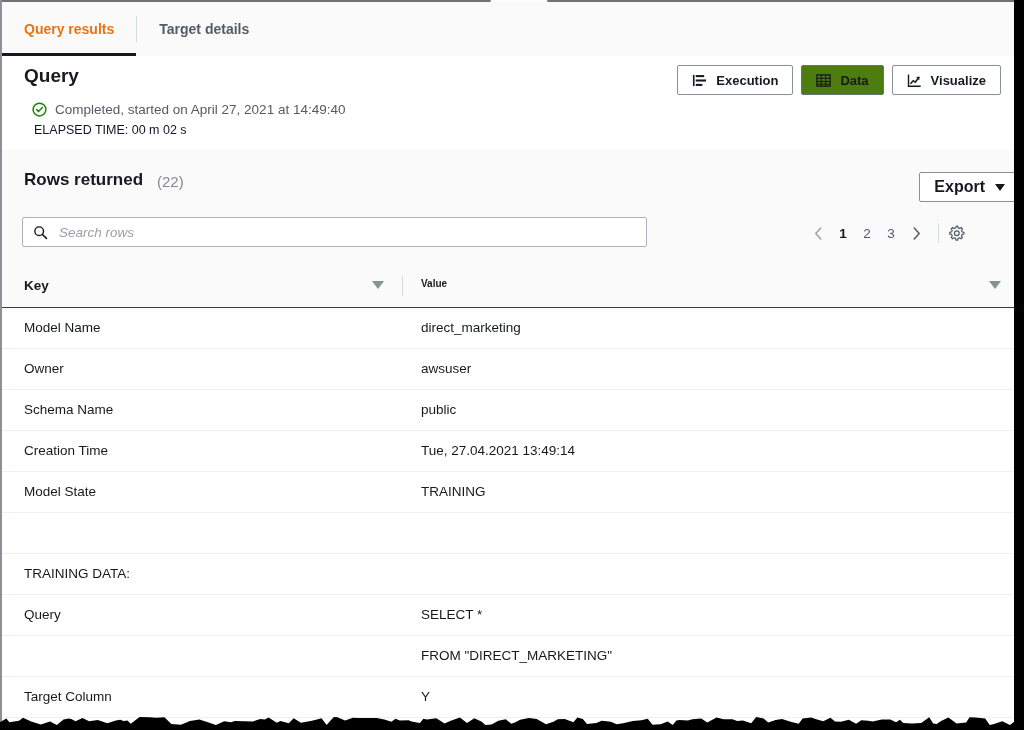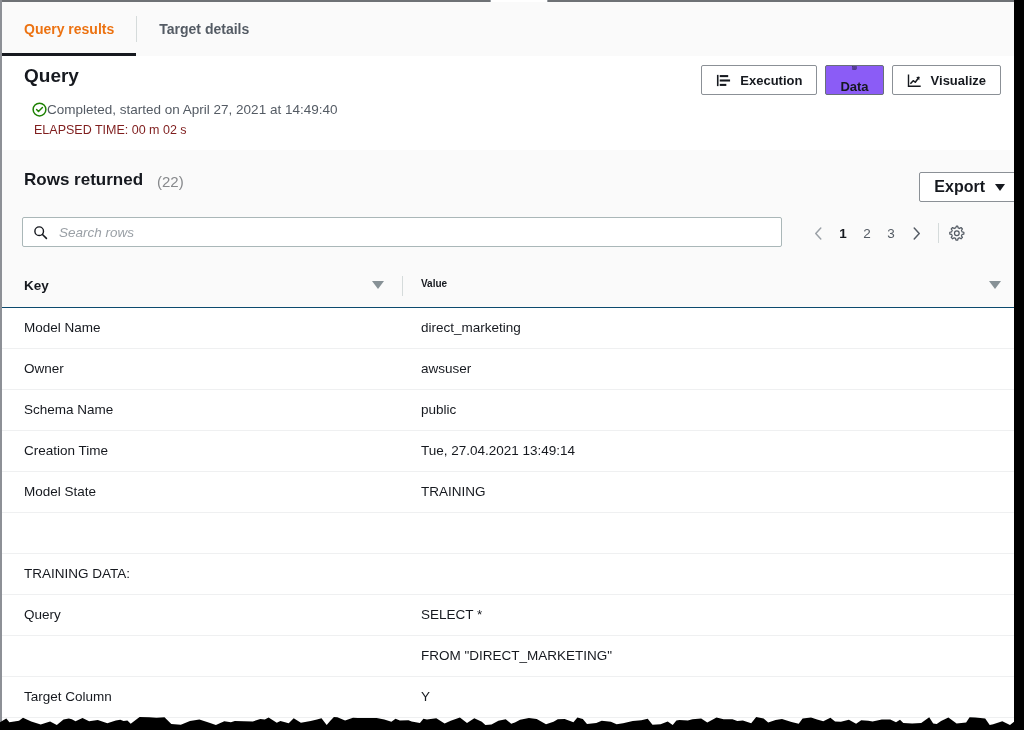--- a/index.html
+++ b/index.html
@@ -71,43 +71,43 @@
     position: absolute; left: 2px; top: 56px; width: 1012px; height: 94px;
     background: #ffffff;
     border-bottom: 1px solid #e4e6e8;
   }
   .query-title {
     position: absolute; left: 22px; top: 9px;
     font-size: 19px; font-weight: bold; color: #16191f;
   }
   .status-line {
     position: absolute; left: 30px; top: 46px;
-    display: flex; align-items: center; gap: 0;
+    display: flex; align-items: center; gap: 8px;
     font-size: 13.5px; color: #545b64;
   }
   .check-icon { width: 15px; height: 15px; display: block; }
   .elapsed {
     position: absolute; left: 32px; top: 67px;
-    font-size: 12.5px; color: #7f1d1d;
+    font-size: 12.5px; color: #0f172a;
   }
 
   .view-btns {
     position: absolute; right: 13px; top: 9px;
     display: flex; gap: 8px;
   }
   .btn {
     height: 30px; padding: 0 14px;
     display: inline-flex; align-items: center; gap: 9px;
     border: 1px solid #8b9096; border-radius: 2px;
     background: #ffffff; color: #16191f;
     font-size: 13px; font-weight: bold;
     font-family: "Liberation Sans", sans-serif;
     cursor: pointer; white-space: nowrap;
   }
-  .btn.selected { background: #8b5cf6; border-color: #687078; flex-direction: column; }
+  .btn.selected { background: #4d7c0f; border-color: #687078; }
   .btn svg { display: block; }
 
   
   .rows-bar {
     position: absolute; left: 2px; top: 150px; width: 1012px; height: 115px;
     background: #fafafa;
     border-bottom: 1px solid #e4e6e8;
     padding-left: 32px;
   }
   .rows-title {
@@ -127,21 +127,21 @@
     font-size: 16px; font-weight: bold;
     cursor: pointer;
   }
   .caret-down {
     width: 0; height: 0;
     border-left: 5px solid transparent; border-right: 5px solid transparent;
     border-top: 7px solid #16191f;
   }
   .search-box {
     position: absolute; left: 22px; top: 217px;
-    width: 760px; height: 30px;
+    width: 625px; height: 30px;
     border: 1px solid #aab7b8; border-radius: 2px;
     background: #ffffff;
     display: flex; align-items: center; gap: 9px;
     padding: 0 10px; box-sizing: border-box;
   }
   .search-box input {
     border: none; outline: none; flex: 1;
     font-size: 13.5px; font-style: italic;
     font-family: "Liberation Sans", sans-serif;
     color: #16191f; background: transparent;

